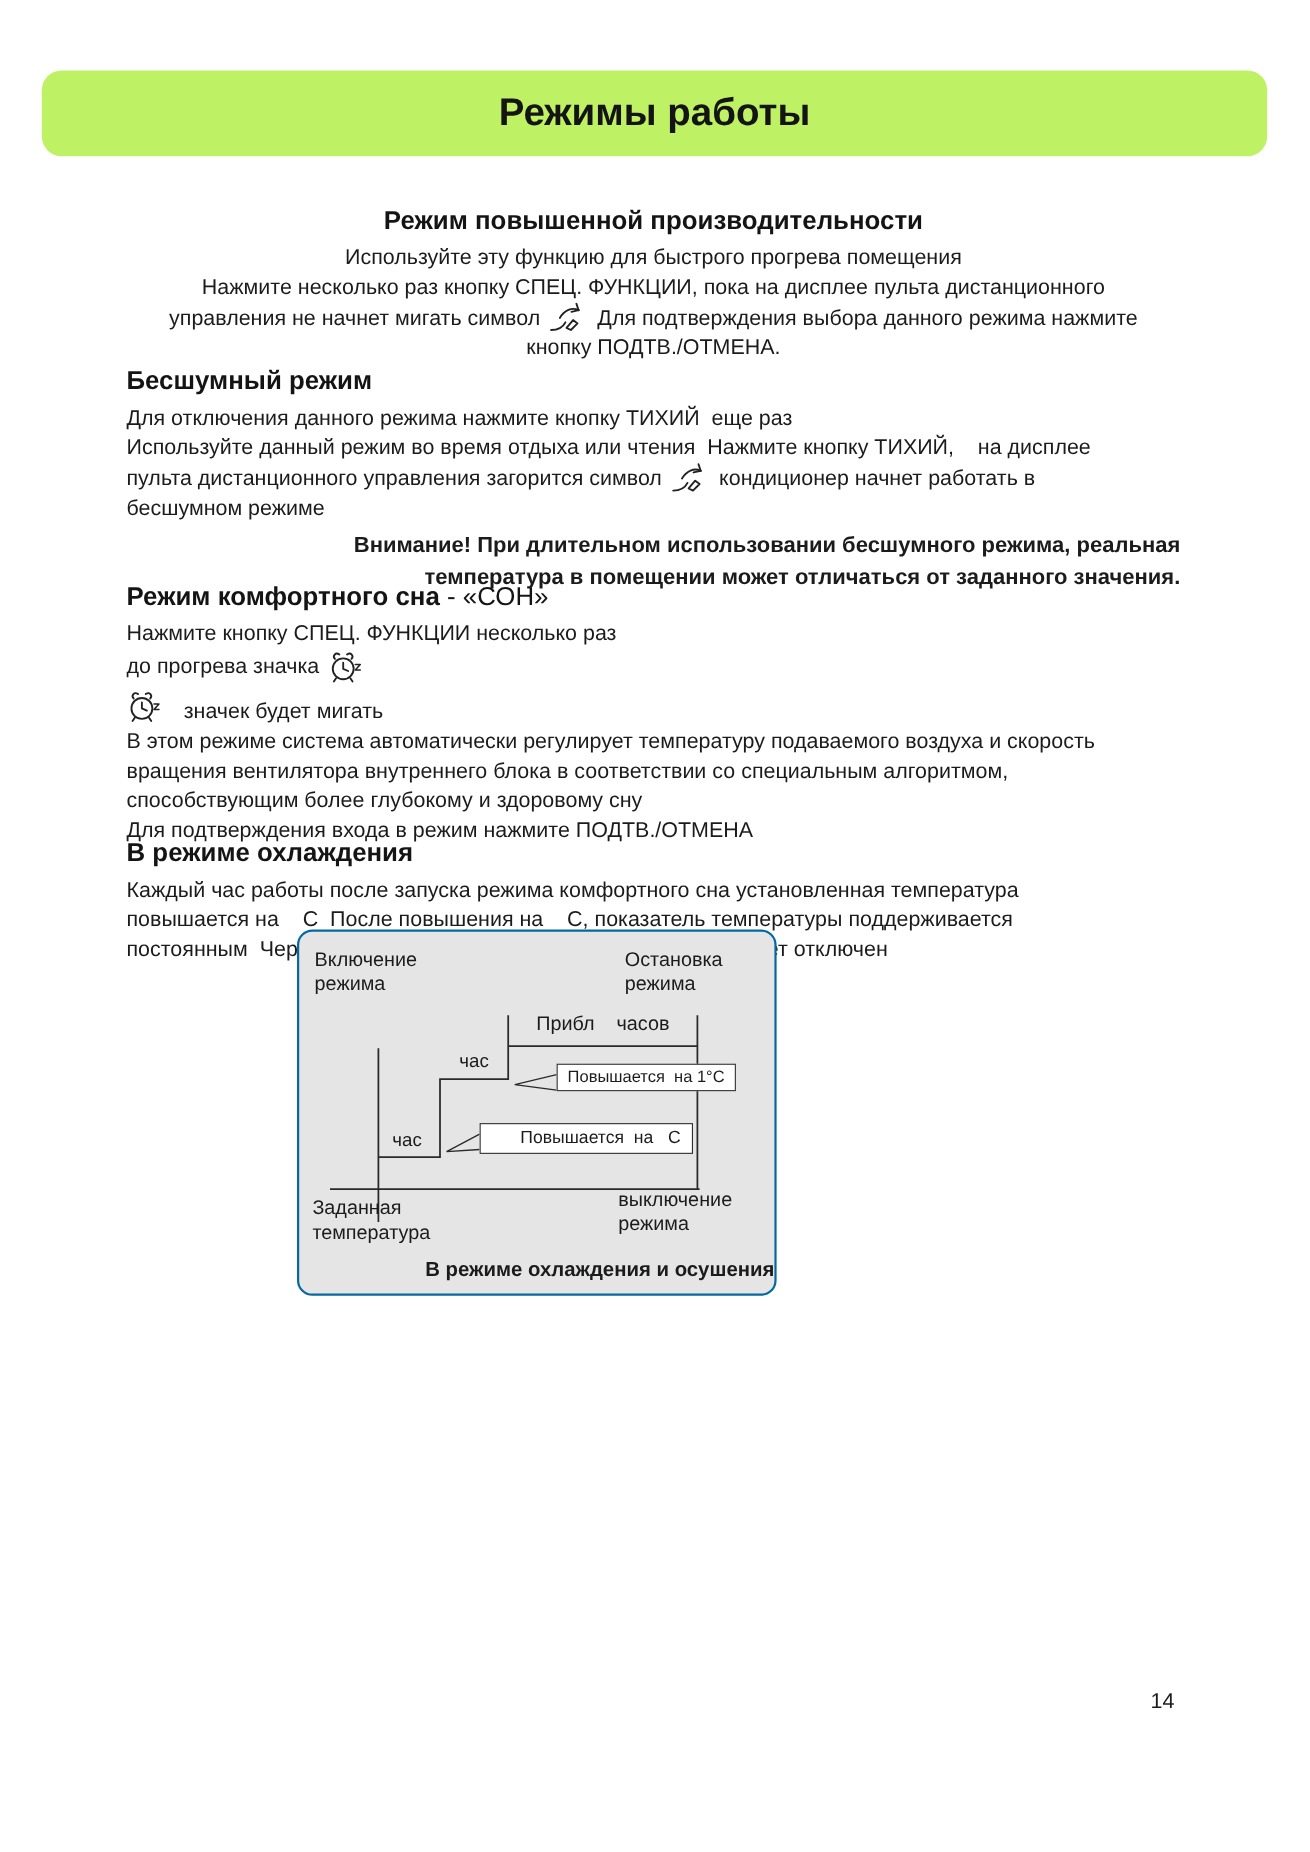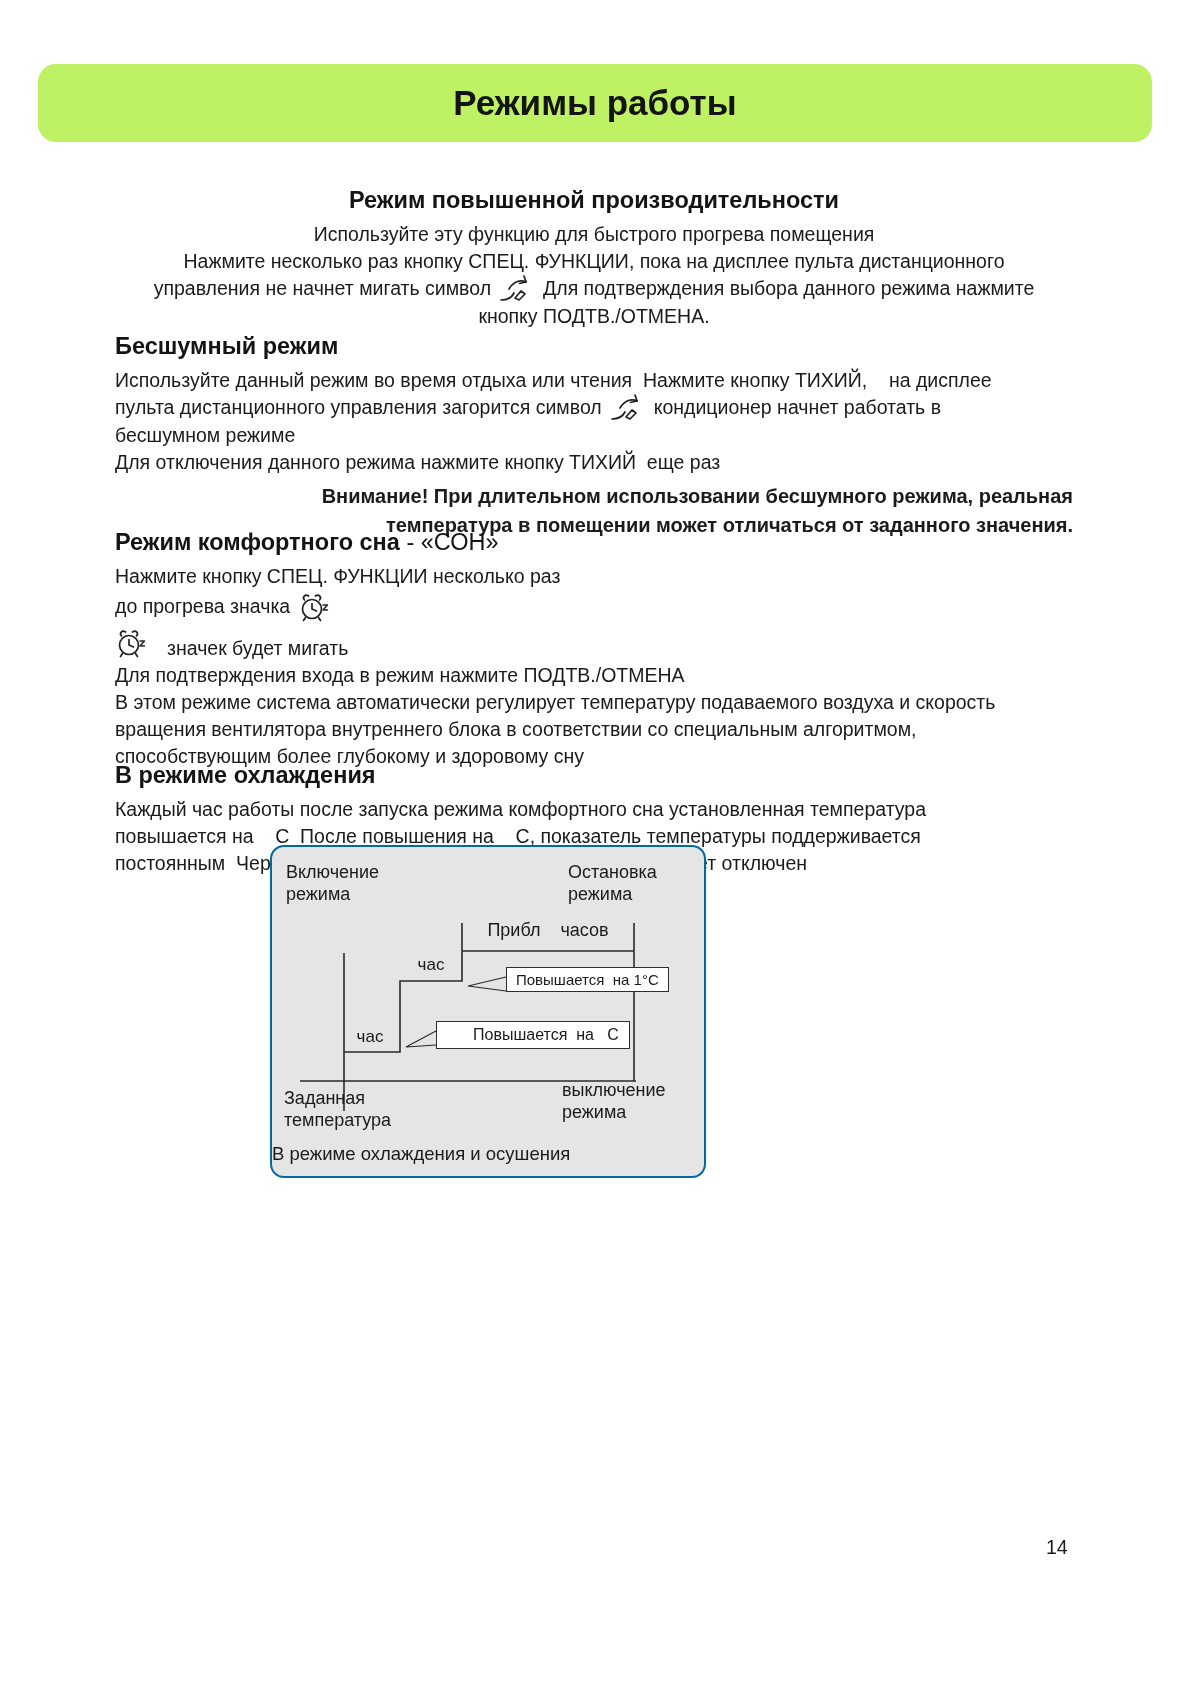--- a/index.html
+++ b/index.html
@@ -35,21 +35,21 @@
   }
   .diagram svg.lines{position:absolute;left:0;top:0;}
   .dlabel{position:absolute;font-size:18px;line-height:22px;white-space:pre-wrap;}
   .dlabel.center{text-align:center;}
   .hour{position:absolute;font-size:17px;}
   .callout{
     position:absolute;border:1.4px solid #2e2e2e;background:#fff;
     padding:3px 9px;font-size:15px;white-space:pre-wrap;
   }
   .callout.c2{font-size:16px;padding:4px 10px;}
-  .caption{position:absolute;left:0;width:100%;top:296px;text-align:left;font-size:18.5px;}
+  .caption{position:absolute;left:0;width:100%;top:296px;text-align:right;font-size:18.5px;font-weight:bold;}
   .page-num{position:absolute;left:1046px;top:1536px;font-size:19.5px;}
 </style>
 </head>
 <body>
 
 <div class="banner">
   <div class="title">Режимы работы</div>
 </div>
 
 <div class="section sec-performance">
@@ -65,34 +65,34 @@
             <path d="M27 7 L25 1"></path>
             <path d="M27 7 L20.5 8.5"></path>
             <path d="M16 23 L22 16 L26 19 L20 25 Z"></path>
           </g>
         </svg></span><span class="pre">Для подтверждения выбора данного режима нажмите
 кнопку ПОДТВ./ОТМЕНА.</span></p>
 </div>
 
 <div class="section sec-quiet">
   <h2>Бесшумный режим</h2>
+  <p>
+    <span class="pre">Для отключения данного режима нажмите кнопку ТИХИЙ  еще раз</span>
+  </p>
   <p><span class="pre">Используйте данный режим во время отдыха или чтения  Нажмите кнопку ТИХИЙ,    на дисплее
 пульта дистанционного управления загорится символ</span><span class="icon-inline"><svg width="36" height="28" viewBox="0 0 36 28">
           <g fill="none" stroke="#222" stroke-width="1.7" stroke-linecap="round" stroke-linejoin="round">
             <path d="M2 25 C9 25 13 22 15 18"></path>
             <path d="M10 14 C14 7 21 4 27 7"></path>
             <path d="M27 7 L25 1"></path>
             <path d="M27 7 L20.5 8.5"></path>
             <path d="M16 23 L22 16 L26 19 L20 25 Z"></path>
           </g>
         </svg></span><span class="pre">кондиционер начнет работать в
 бесшумном режиме</span></p>
-  <p>
-    <span class="pre">Для отключения данного режима нажмите кнопку ТИХИЙ  еще раз</span>
-  </p>
   <p class="warning pre">Внимание! При длительном использовании бесшумного режима, реальная
 температура в помещении может отличаться от заданного значения.</p>
 </div>
 
 <div class="section sec-sleep">
   <h2><span>Режим комфортного сна</span><span class="normal"> - «СОН»</span></h2>
   <p>
     <span class="pre">Нажмите кнопку СПЕЦ. ФУНКЦИИ несколько раз</span>
   </p>
   <p class="iconline"><span class="pre">до прогрева значка</span><span class="icon-inline" style="vertical-align:-11px;"><svg width="32" height="32" viewBox="0 0 32 32">
@@ -116,26 +116,26 @@
             <path d="M21.5 8 C24 5.5 21 1.5 17.5 4"></path>
             <path d="M7.5 25.5 L5.5 28.5"></path>
             <path d="M20.5 25.5 L22.5 28.5"></path>
             <path d="M25 13 L29.5 13 L25 18 L29.5 18" stroke-width="1.4"></path>
           </g>
         </svg>
       </span>
     <span class="pre" style="font-size:19.5px;">значек будет мигать</span>
   </div>
   <p>
-    <span class="pre">Для подтверждения входа в режим нажмите ПОДТВ./ОТМЕНА</span>
-  </p>
-  <p>
     <span class="pre">В этом режиме система автоматически регулирует температуру подаваемого воздуха и скорость
 вращения вентилятора внутреннего блока в соответствии со специальным алгоритмом,
 способствующим более глубокому и здоровому сну</span>
+  </p>
+  <p>
+    <span class="pre">Для подтверждения входа в режим нажмите ПОДТВ./ОТМЕНА</span>
   </p>
 </div>
 
 <div class="section sec-cooling">
   <h2>В режиме охлаждения</h2>
   <p>
     <span class="pre">Каждый час работы после запуска режима комфортного сна установленная температура
 повышается на    С  После повышения на    С, показатель температуры поддерживается
 постоянным  Через    часов работы режим комфортного сна будет отключен</span>
   </p>

